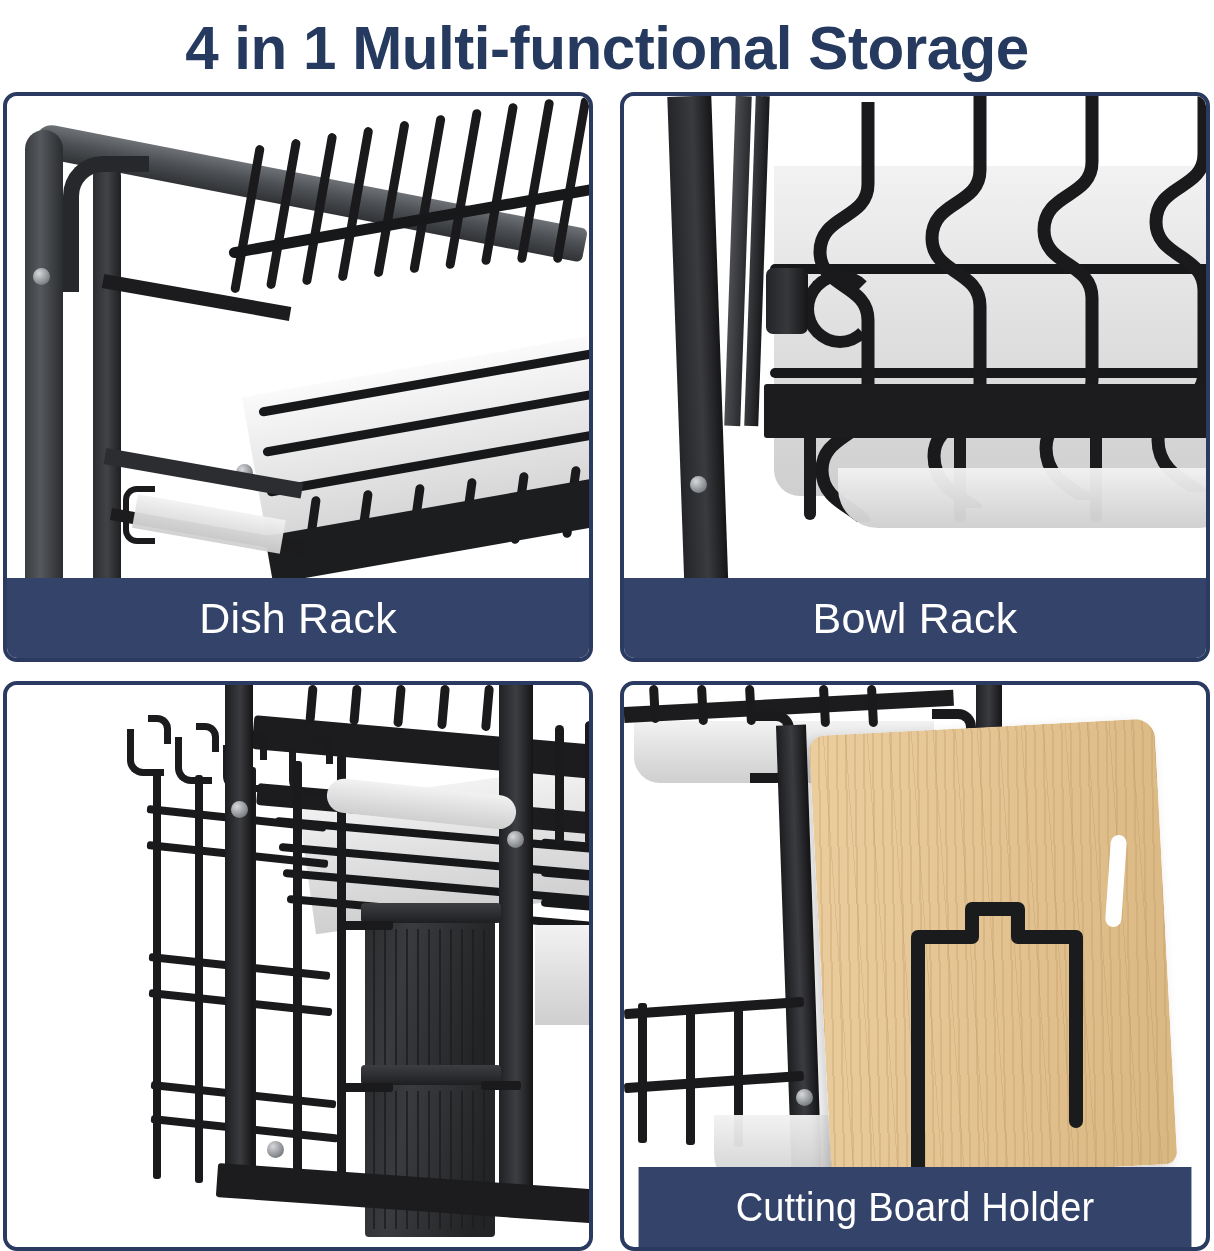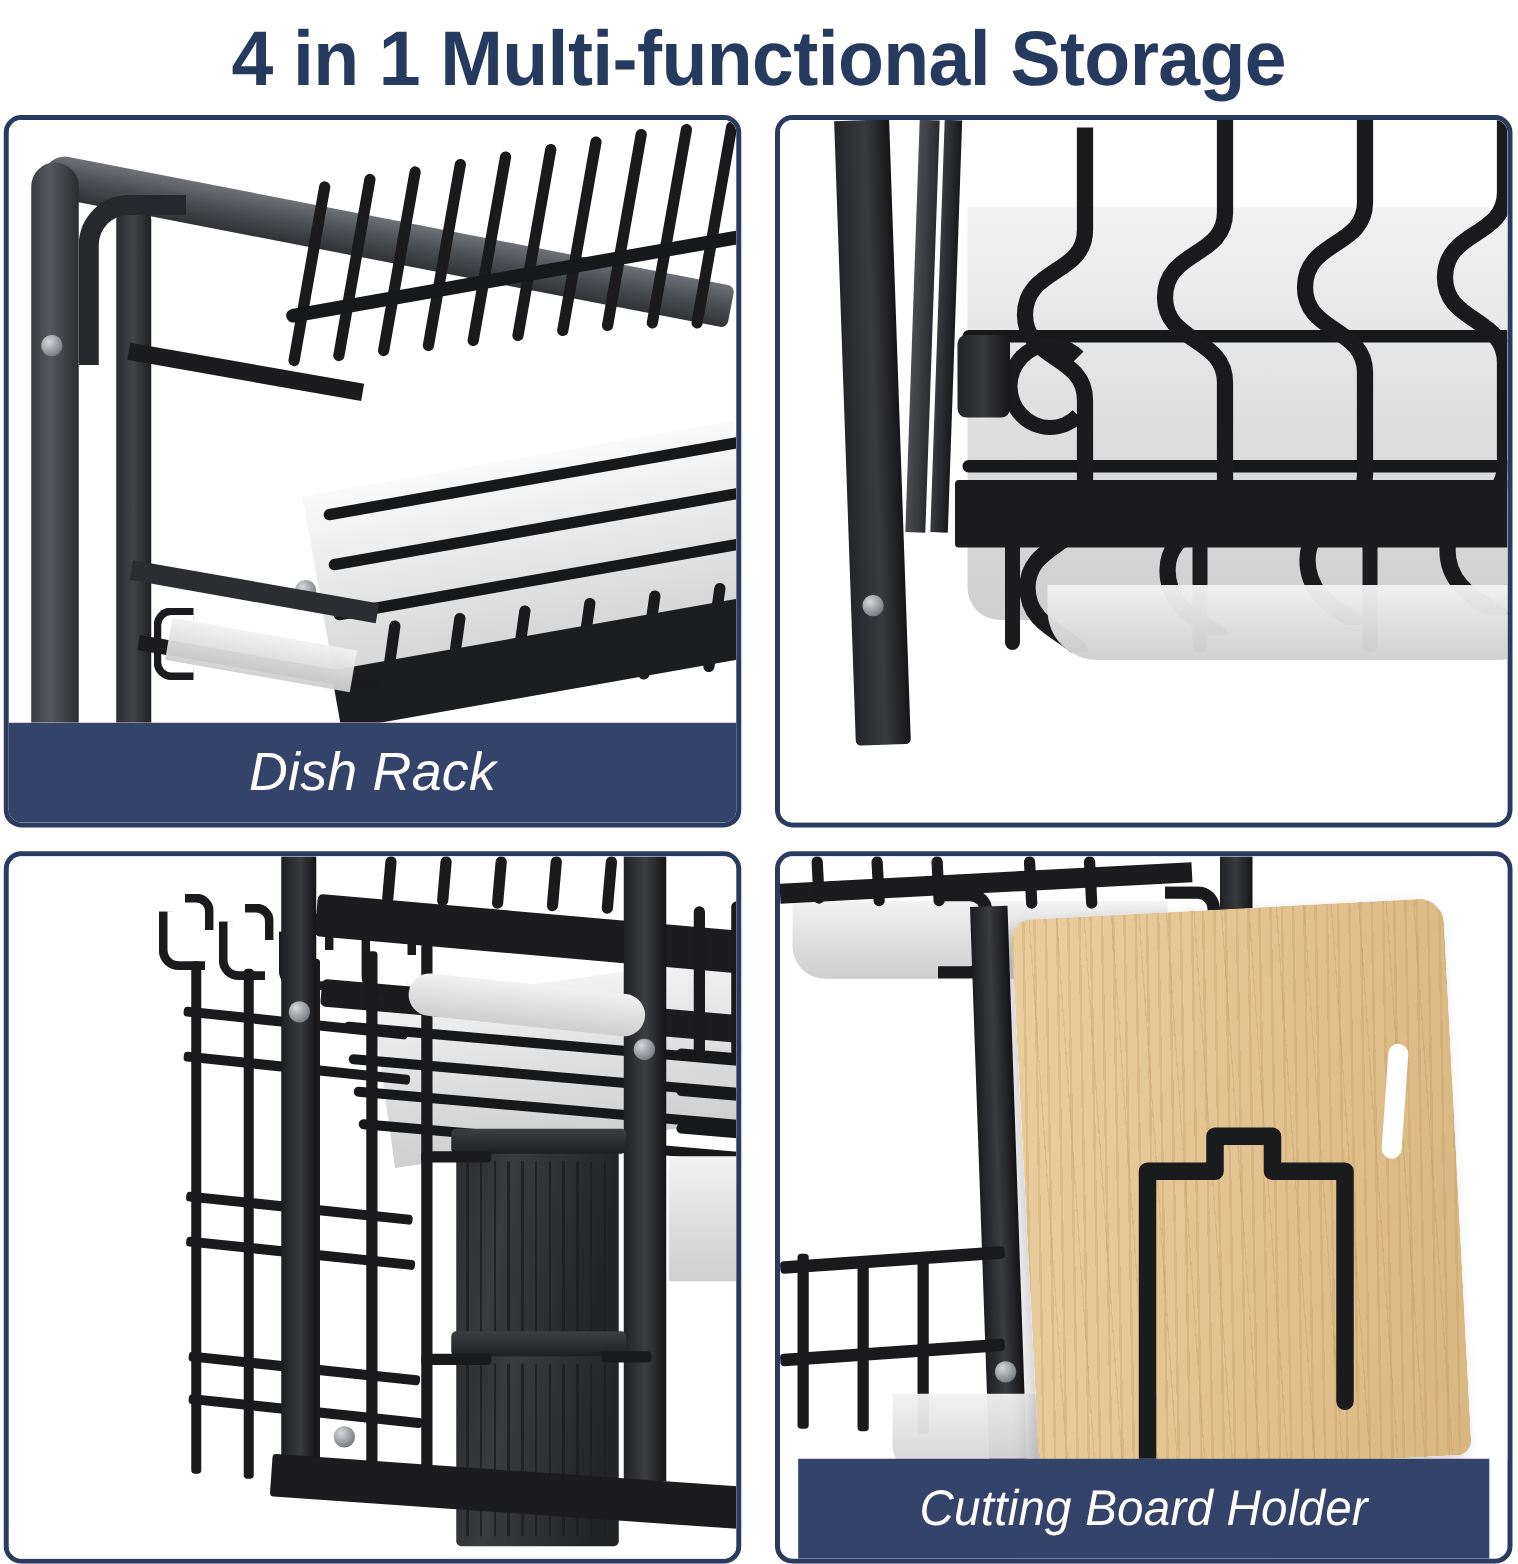--- a/index.html
+++ b/index.html
@@ -37,21 +37,20 @@
     position: relative;
     width: 1214px;
     height: 1159px;
     display: grid;
     grid-template-columns: 590px 590px;
     grid-template-rows: 570px 570px;
     column-gap: 27px;
     row-gap: 19px;
     padding: 0 3px;
     box-sizing: border-box;
-    font-style: italic;
   }
 
   .panel {
     position: relative;
     border: 4px solid #2A3A60;
     border-radius: 14px;
     background: #ffffff;
     overflow: hidden;
     display: flex;
     flex-direction: column;
@@ -282,20 +281,21 @@
                   background:linear-gradient(90deg,#3a3b3f,#18191b);transform:rotate(2deg);"></div>
 
       <div style="position:absolute;left:142px;top:172px;width:42px;height:66px;border-radius:7px;
                   background:linear-gradient(90deg,#232427,#37383b 50%,#161618);"></div>
 
       <div class="tray" style="left:214px;top:372px;width:400px;height:60px;border-radius:0 0 40px 40px;opacity:.97;"></div>
 
       <div class="dr-rivet" style="left:66px;top:380px;"></div>
     </div>
 
+    <div class="panel-label">Bowl Rack</div>
   </div>
 
   <div class="panel">
     <div class="photo">
 
       <div class="tray" style="left:300px;top:120px;width:290px;height:130px;transform:rotate(-8deg);transform-origin:left center;"></div>
 
       <div class="bar" style="left:246px;top:30px;width:344px;height:34px;transform:rotate(5deg);transform-origin:left center;border-radius:4px;"></div>
       <div class="bar" style="left:250px;top:98px;width:340px;height:22px;transform:rotate(5deg);transform-origin:left center;border-radius:4px;"></div>
 

